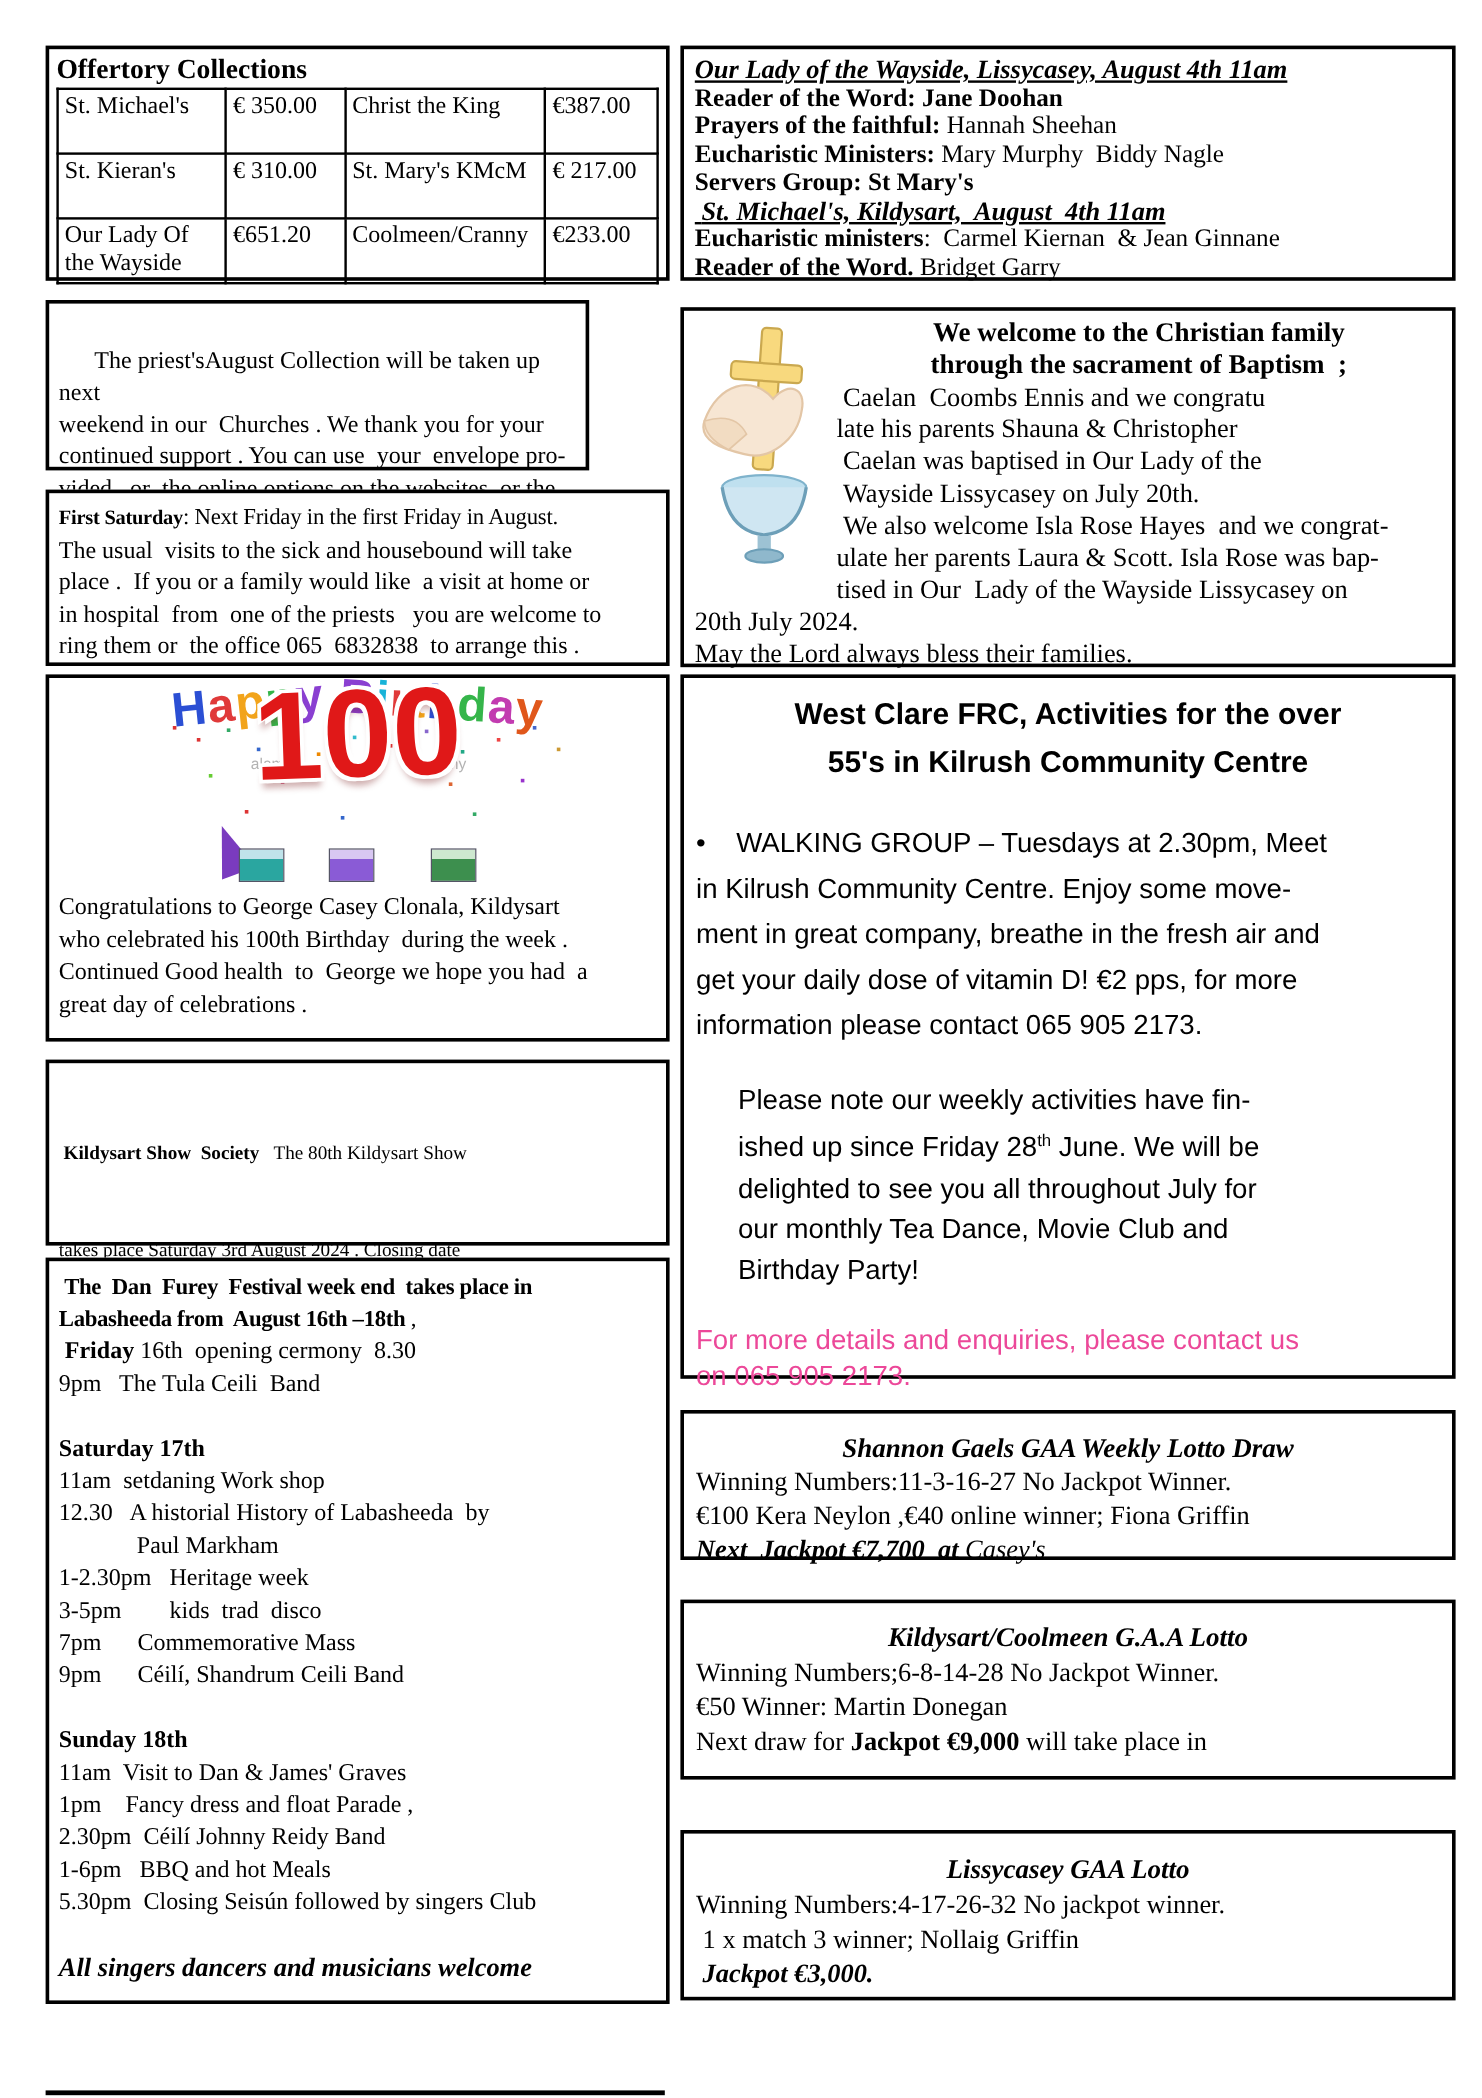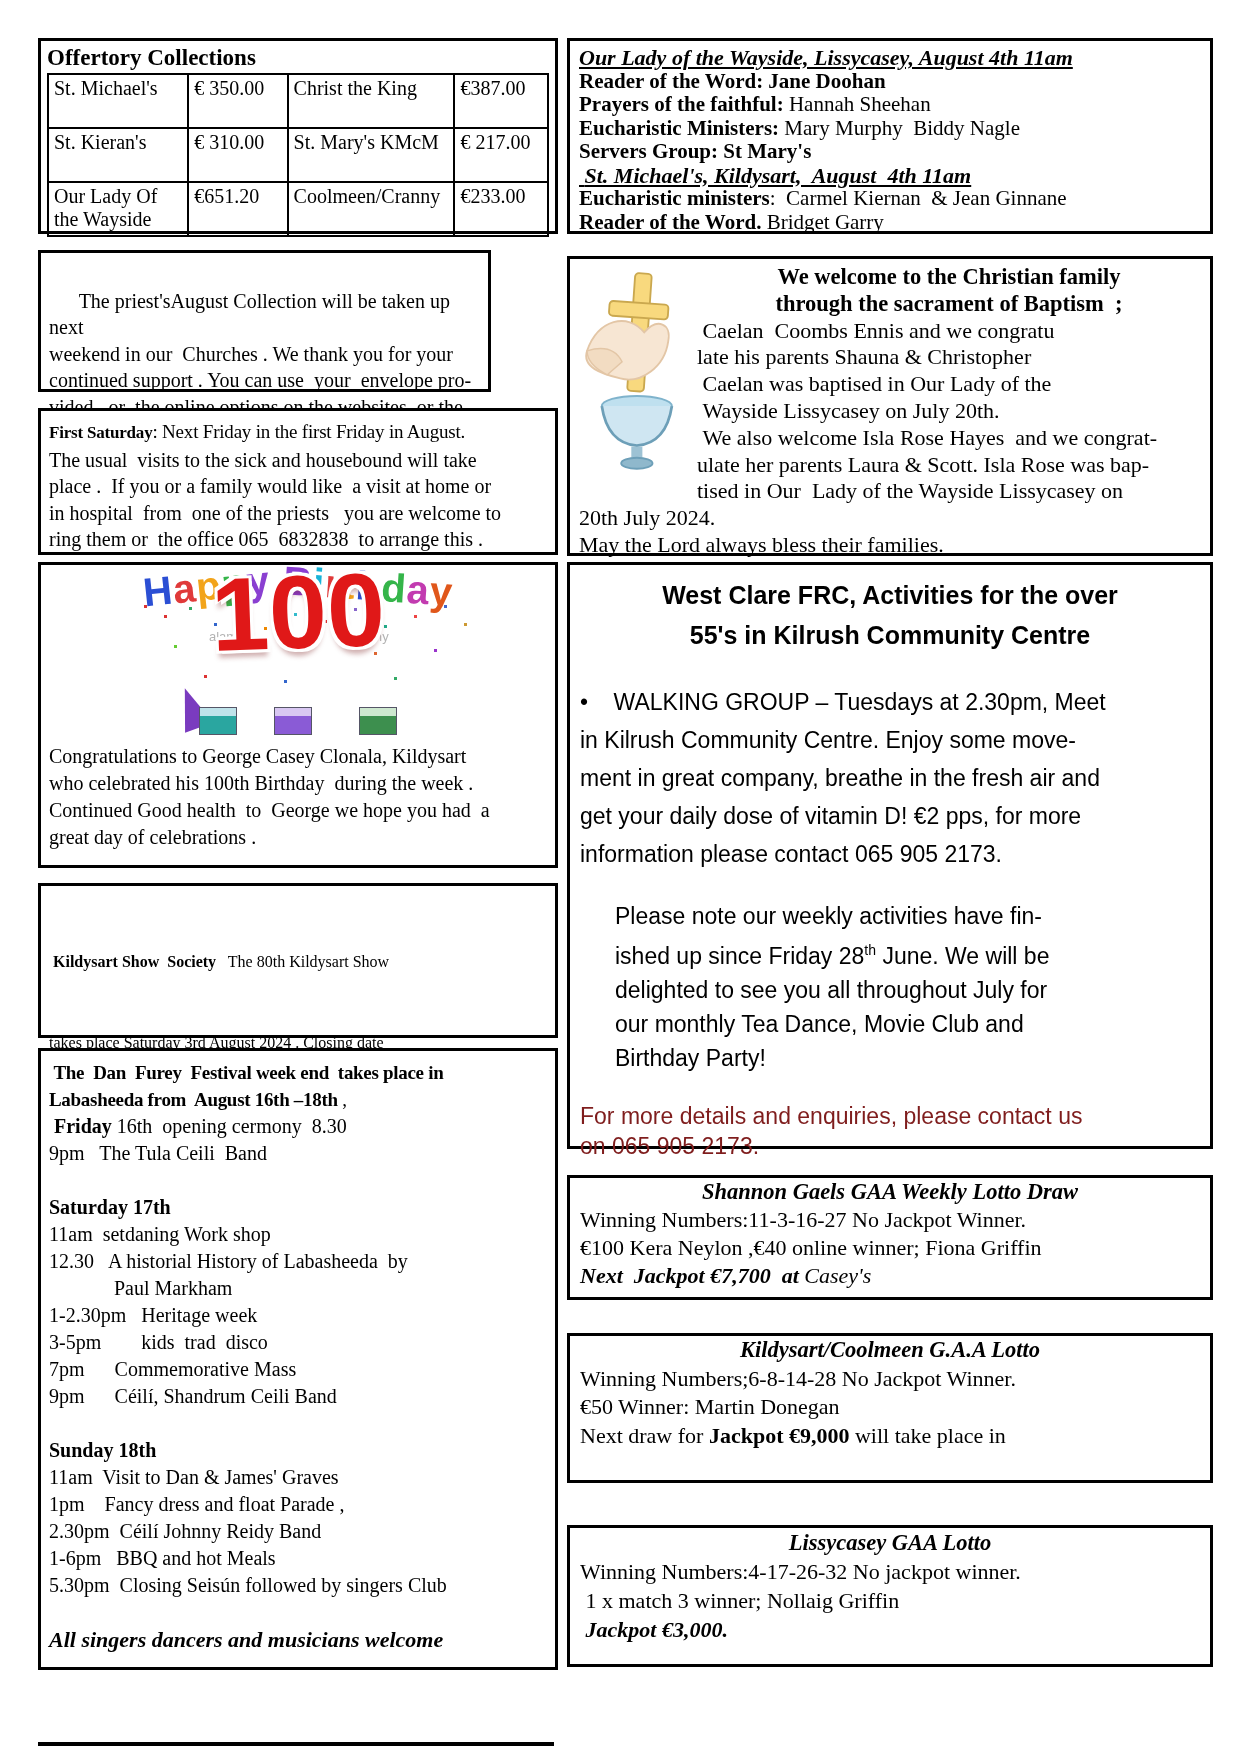--- a/index.html
+++ b/index.html
@@ -58,24 +58,24 @@
   #readers{left:567px;top:38px;width:646px;height:196px;padding:5px 9px;font-size:21px;line-height:23.5px;}
   #readers .t{font-size:22px;}
   #baptism{left:567px;top:256px;width:646px;height:300px;padding:5px 9px;font-size:22px;line-height:26.8px;}
   .bap-art{float:left;width:112px;height:212px;margin:2px 6px 2px 0;}
   #baptism .head{font-weight:bold;text-align:center;font-size:22.5px;}
 
   #frc{left:567px;top:562px;width:646px;height:587px;padding:10px 10px;font-family:"Liberation Sans",sans-serif;}
   #frc .head{font-weight:bold;font-size:25px;line-height:40px;text-align:center;}
   #frc .bullet{font-size:23px;line-height:38px;margin-top:28px;}
   #frc .note{font-weight:normal;font-size:23px;line-height:34px;margin:26px 18px 0 35px;}
-  #frc .contact{font-size:23px;line-height:30px;margin-top:26px;color:#7f1d1d;}
+  #frc .contact{font-size:23px;line-height:30px;margin-top:26px;color:#ec4899;}
   #frc sup{font-size:14px;}
 
-  .lotto{left:567px;padding:0 10px;font-size:22px;line-height:28px;}
+  .lotto{left:567px;padding:15px 10px;font-size:22px;line-height:28px;}
   #shannon{top:1175px;width:646px;height:125px;}
   #klotto{top:1333px;width:646px;height:150px;line-height:28.5px;}
   #llotto{top:1525px;width:646px;height:142px;line-height:29px;}
   .lotto .title{text-align:center;font-weight:bold;font-style:italic;font-size:22.5px;}
 </style>
 </head>
 <body>
 
 <div id="page">
 

